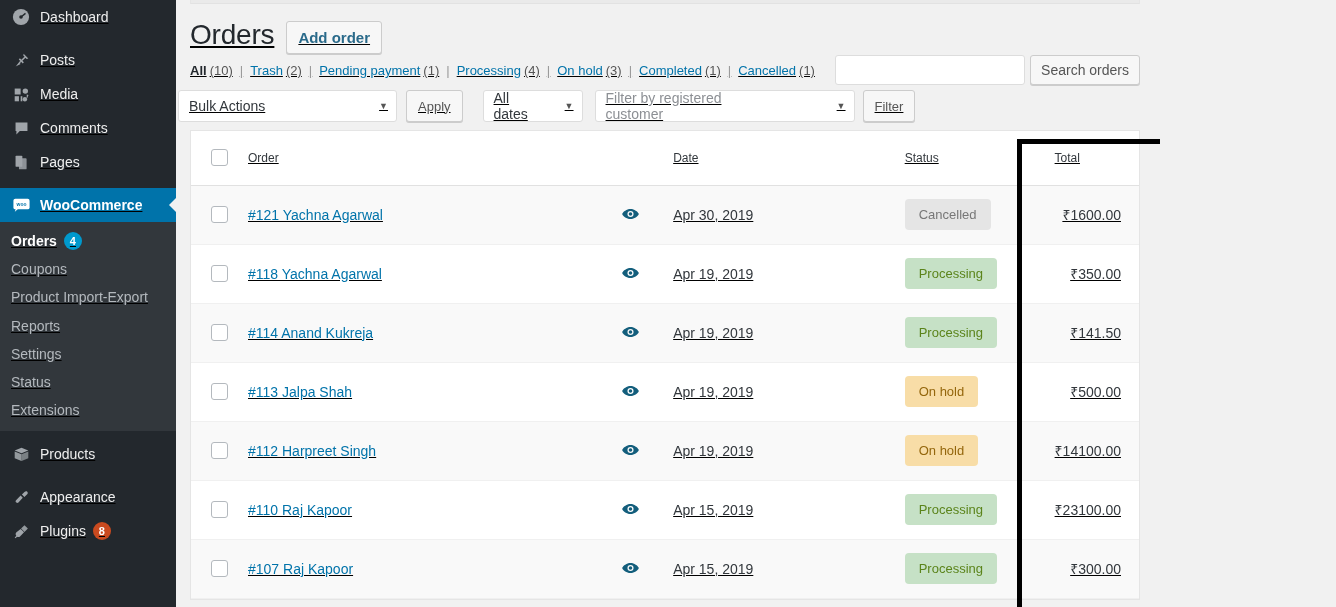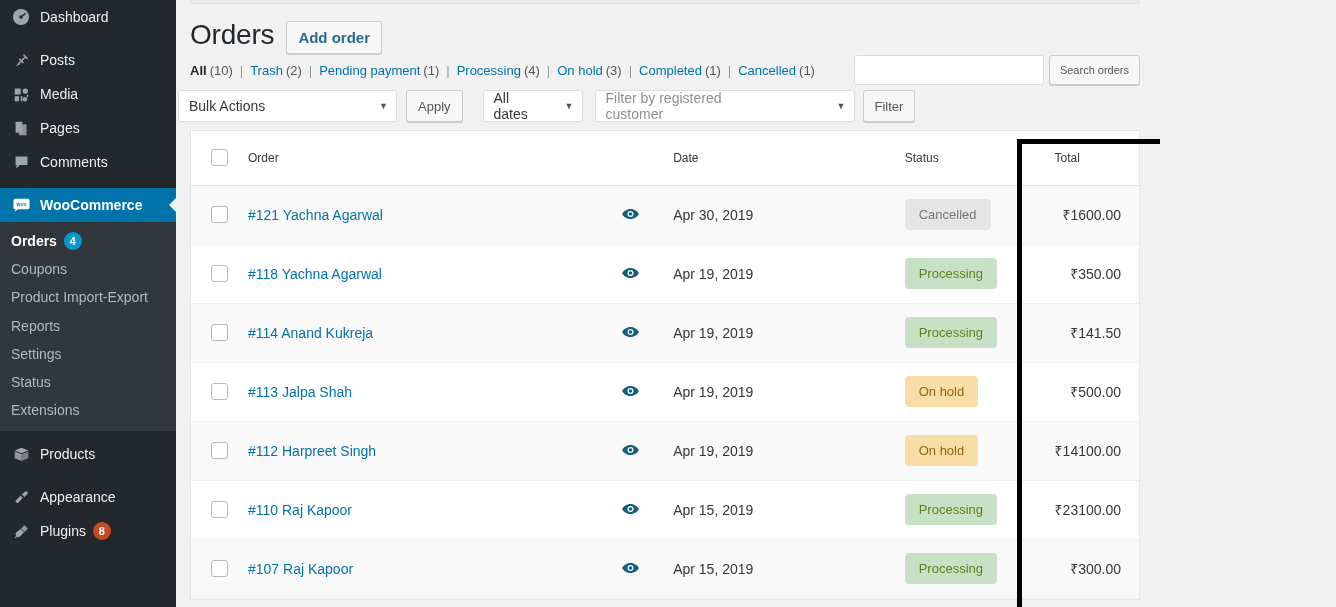--- a/index.html
+++ b/index.html
@@ -3,21 +3,21 @@
 <meta charset="utf-8">
 <style>
   * { box-sizing: border-box; margin: 0; padding: 0; }
   html, body {
     width: 1336px; height: 607px;
     overflow: hidden;
     background: #f1f1f1;
     font-family: "Liberation Sans", sans-serif;
     -webkit-font-smoothing: antialiased;
   }
-  #app { position: relative; width: 1160px; height: 607px; display: flex; }
+  #app { position: relative; width: 1160px; height: 607px; display: flex; text-decoration: underline; }
 
   
   #sidebar {
     width: 176px; min-width: 176px; height: 607px;
     background: #23282d; color: #eee;
     position: relative; overflow: hidden;
   }
   .menu-item {
     display: flex; align-items: center;
     height: 34px; padding: 0 0 0 11px;
@@ -122,21 +122,21 @@
     display: flex; align-items: center; gap: 5px;
   }
   .search-input {
     width: 190px; height: 30px; background: #fff;
     border: 1px solid #ddd; border-radius: 3px;
     font-size: 14px; padding: 0 8px; color: #32373c;
     font-family: "Liberation Sans", sans-serif;
   }
   .btn-search {
     background: #f7f7f7; border: 1px solid #ccc; border-radius: 3px;
-    color: #555; font-size: 11px; height: 30px; padding: 0 10px;
+    color: #555; font-size: 14px; height: 30px; padding: 0 10px;
     cursor: pointer; box-shadow: 0 1px 0 #ccc; white-space: nowrap;
   }
 
   
   .tbl-wrap {
     margin: 8px 20px 0 14px;
     background: #fff; border: 1px solid #e5e5e5;
     border-radius: 0; overflow: hidden;
   }
   table.wp-list { width: 100%; border-collapse: collapse; }
@@ -227,34 +227,34 @@
             <circle cx="14" cy="15.5" r="2.6"></circle>
             <path d="M16.2 15.5V10l2 .6"></path>
           </svg>
       </span>
       <span class="mi-label">Media</span>
     </div>
 
     <div class="menu-item">
       <span class="mi-ico">
         <svg width="17" height="17" viewBox="0 0 20 20" fill="currentColor">
+            <path d="M3 3h14v10H8l-4 4v-4H3z"></path>
+          </svg>
+      </span>
+      <span class="mi-label">Comments</span>
+    </div>
+
+    <div class="menu-item">
+      <span class="mi-ico">
+        <svg width="17" height="17" viewBox="0 0 20 20" fill="currentColor">
             <rect x="3" y="2" width="8" height="13" rx="1"></rect>
             <rect x="7" y="5" width="9" height="13" rx="1" opacity="0.85"></rect>
           </svg>
       </span>
       <span class="mi-label">Pages</span>
-    </div>
-
-    <div class="menu-item">
-      <span class="mi-ico">
-        <svg width="17" height="17" viewBox="0 0 20 20" fill="currentColor">
-            <path d="M3 3h14v10H8l-4 4v-4H3z"></path>
-          </svg>
-      </span>
-      <span class="mi-label">Comments</span>
     </div>
 
     <div class="menu-sep"></div>
 
     <div class="menu-item active">
       <span class="mi-ico">
         <svg width="19" height="19" viewBox="0 0 20 20">
             <rect x="1.5" y="3" width="17" height="11" rx="2" fill="#fff"></rect>
             <path d="M4 13.5l-1 3 3.5-3z" fill="#fff"></path>
             <text x="10" y="10.6" font-size="5.2" text-anchor="middle" fill="#0073aa" font-family="Liberation Sans, sans-serif" font-weight="700">woo</text>

